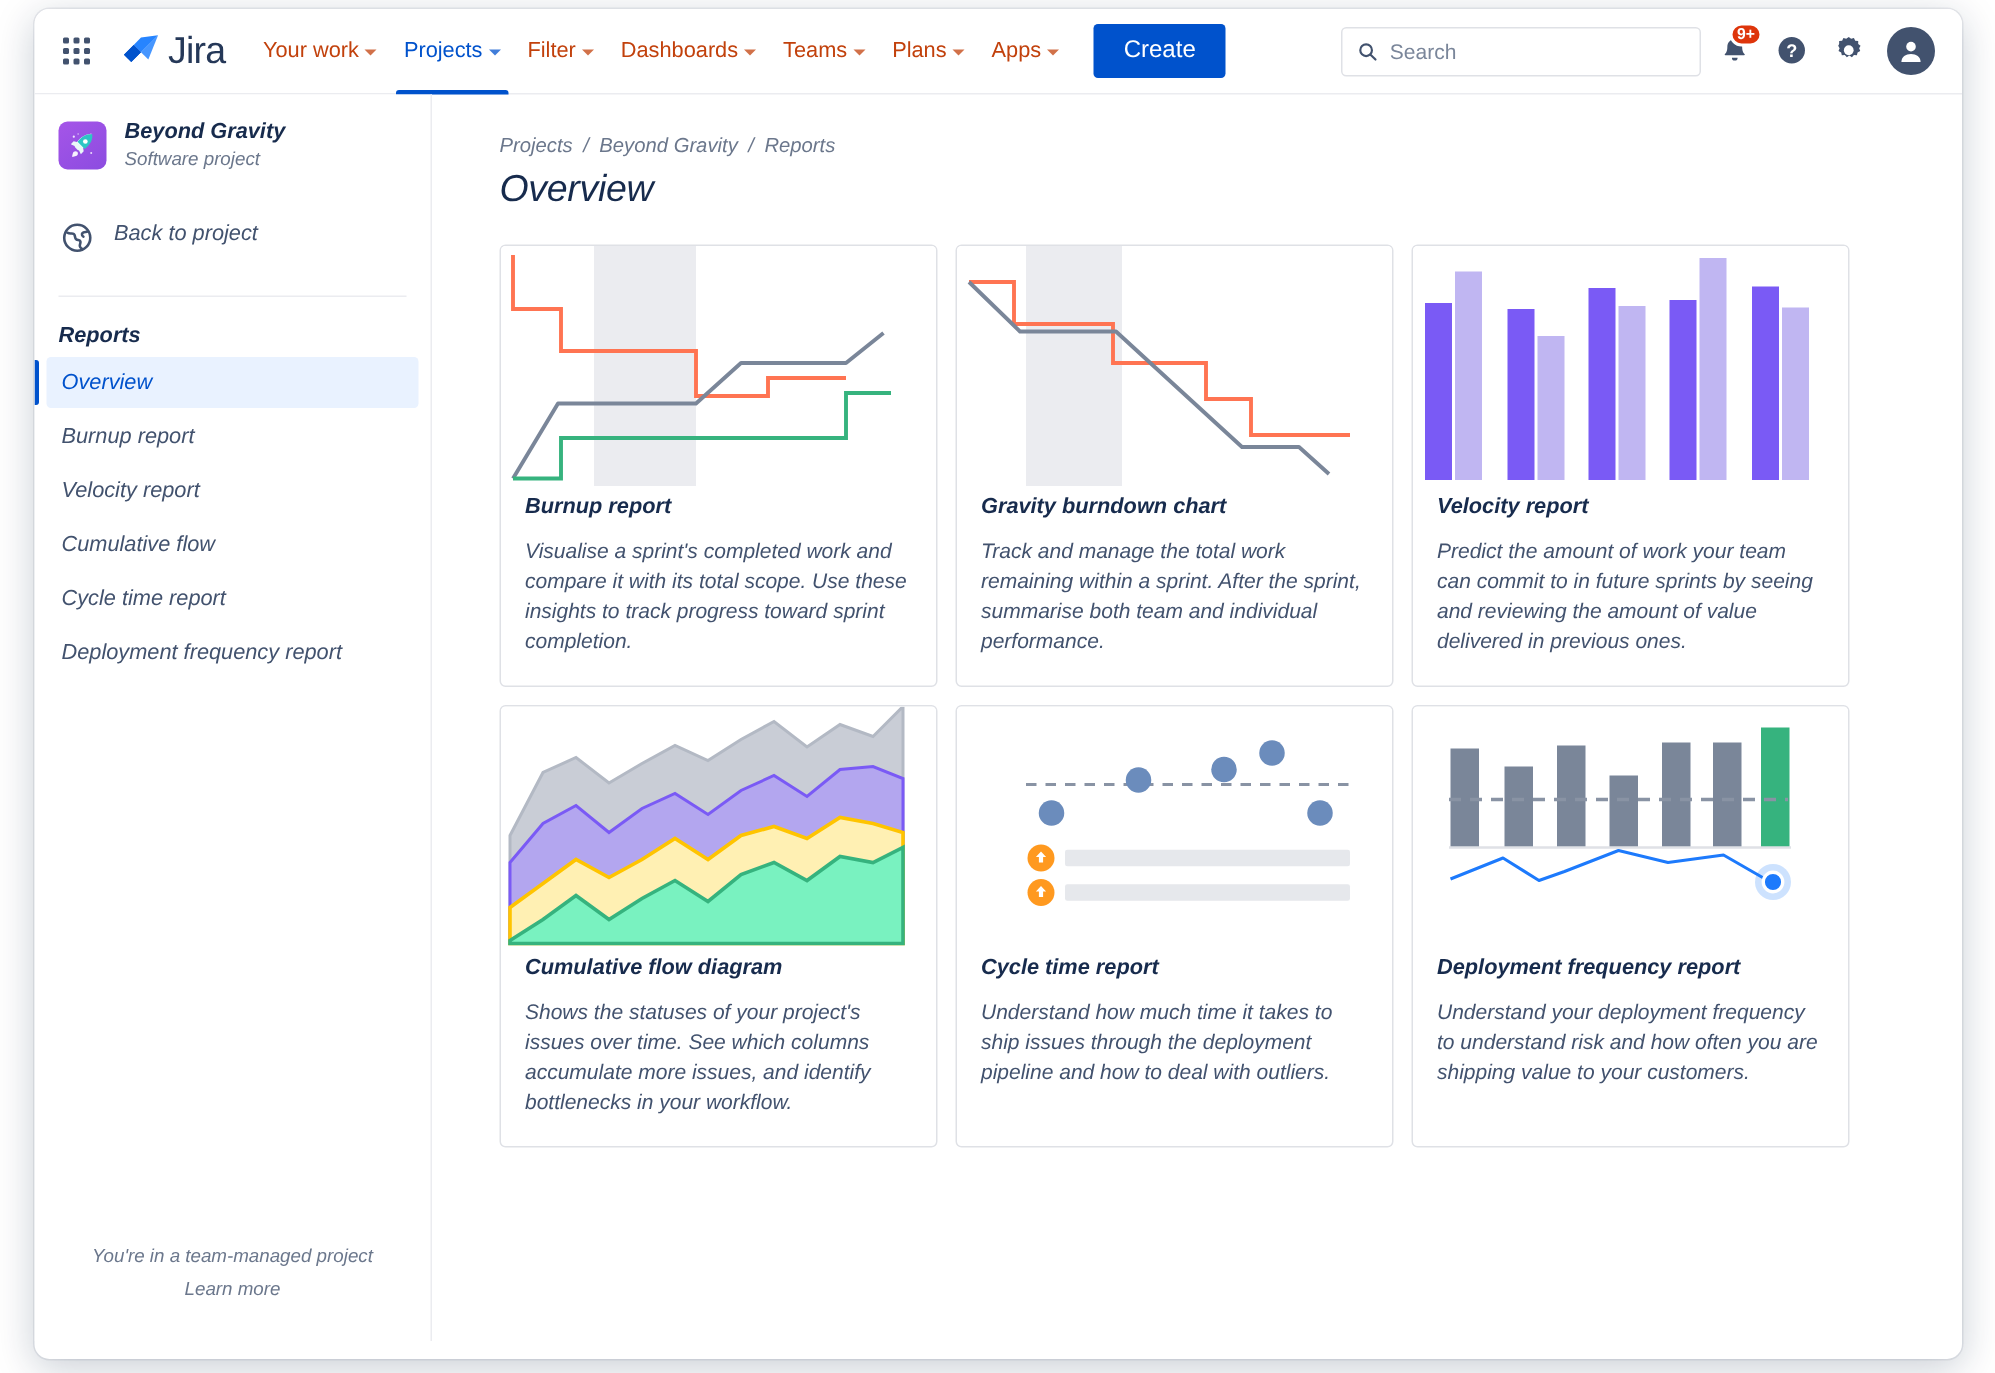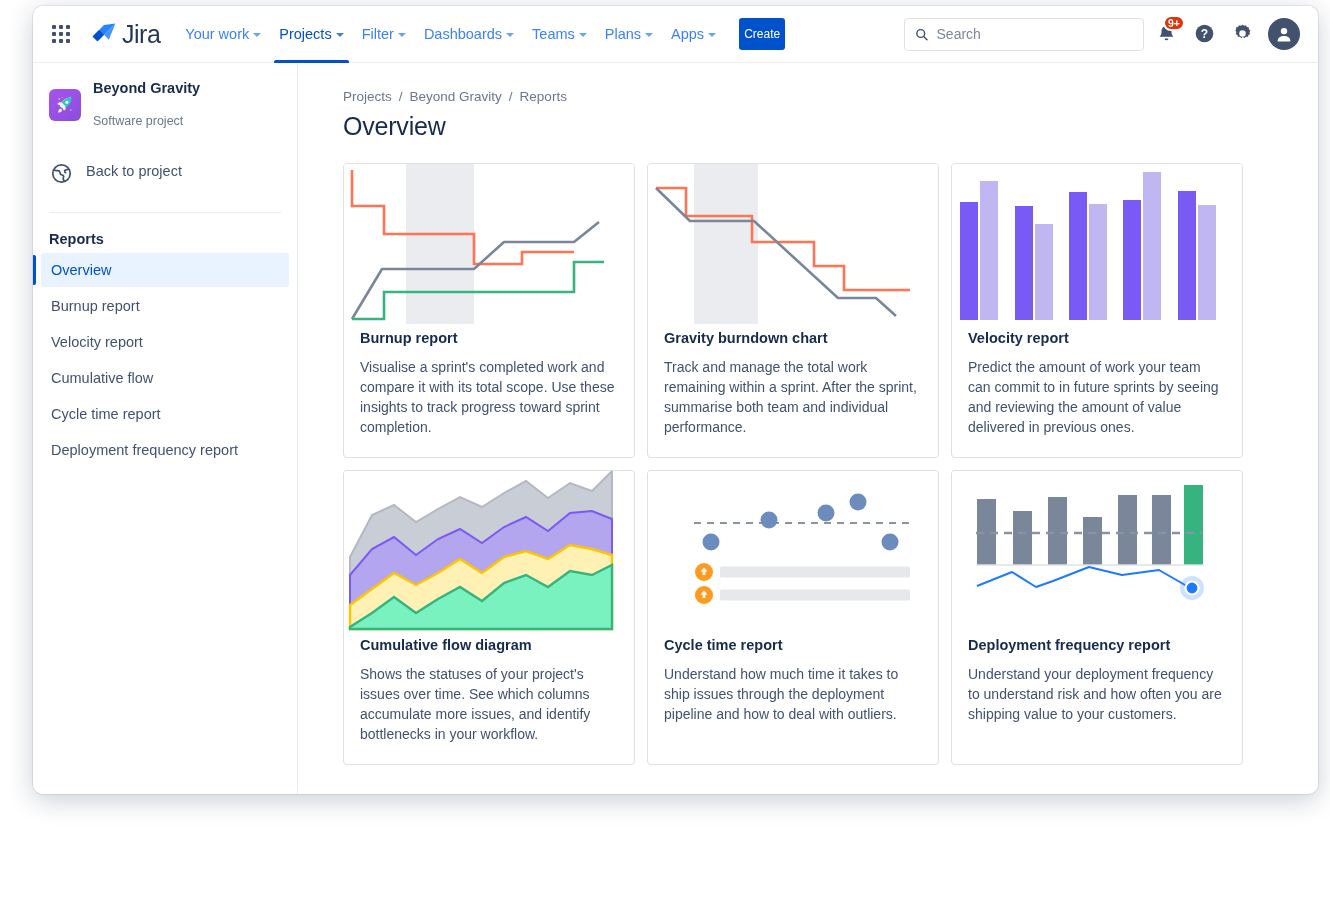--- a/index.html
+++ b/index.html
@@ -4,22 +4,22 @@
 <style>
   * { box-sizing: border-box; margin: 0; padding: 0; }
   html, body {
     width: 1330px; height: 915px;
     background: #ffffff;
     font-family: "Liberation Sans", sans-serif;
     -webkit-font-smoothing: antialiased;
   }
   #app-window {
     position: absolute;
-    left: 33px; top: 6px;
-    width: 1285px; height: 788px;
+    left: 23px; top: 6px;
+    width: 1285px; height: 900px;
     background: #ffffff;
     border-radius: 10px;
     overflow: hidden;
     box-shadow: 0 6px 26px rgba(9,30,66,0.22), 0 0 0 1px rgba(9,30,66,0.08);
   }
 
   
   .topnav {
     height: 57px;
     background: #ffffff;
@@ -53,21 +53,21 @@
     color: #253858;
     letter-spacing: -0.5px;
     font-weight: 400;
   }
 
   .navitem {
     display: flex; align-items: center; gap: 4px;
     height: 57px;
     padding: 0 9px;
     font-size: 14.5px;
-    color: #3b82f6;
+    color: #c2410c;
     cursor: pointer;
     position: relative;
   }
   .navitem.active { color: #0052cc; }
   .navitem.active::after {
     content: "";
     position: absolute;
     left: 4px; right: 4px; bottom: 0;
     height: 3px; background: #0052cc;
     border-radius: 2px 2px 0 0;
@@ -77,25 +77,25 @@
     border-left: 4px solid transparent;
     border-right: 4px solid transparent;
     border-top: 4.5px solid currentColor;
     opacity: 0.75;
     margin-top: 2px;
   }
 
   .create-btn {
     background: #0052cc;
     color: #fff;
-    font-size: 12px;
+    font-size: 16px;
     font-weight: 500;
     border: none;
     border-radius: 3px;
-    padding: 9px 5px;
+    padding: 9px 20px;
     margin-left: 14px;
     cursor: pointer;
     font-family: inherit;
   }
 
   .nav-right {
     margin-left: auto;
     display: flex;
     gap: 6px;
   }
@@ -143,21 +143,21 @@
   .avatar-btn {
     width: 32px; height: 32px;
     border-radius: 50%;
     background: #42526e;
     display: flex; align-items: center; justify-content: center;
     cursor: pointer;
     margin-left: 4px;
   }
 
   
-  .body-wrap { display: flex; height: calc(888px - 57px); }
+  .body-wrap { display: flex; height: calc(888px - 57px); font-style: italic; }
 
   
   .sidebar {
     width: 265px;
     min-width: 265px;
     background: #fff;
     border-right: 1px solid #ebecf0;
     display: flex;
     flex-direction: column;
     position: relative;
@@ -170,21 +170,21 @@
   .proj-avatar {
     width: 32px; height: 32px;
     border-radius: 6px;
     background: linear-gradient(145deg, #a555e8 0%, #8c4ce0 100%);
     display: flex; align-items: center; justify-content: center;
     flex: none;
     position: relative;
     overflow: hidden;
   }
   .proj-name { font-size: 14.5px; font-weight: 700; color: #172b4d; line-height: 17px; }
-  .proj-type { font-size: 12.5px; color: #6b778c; line-height: 16px; margin-top: 16px; }
+  .proj-type { font-size: 12.5px; color: #6b778c; line-height: 16px; margin-top: 1px; }
 
   .back-row {
     display: flex; align-items: flex-start; gap: 14px;
     margin: 20px 8px 0 8px;
     padding: 8px 10px;
     border-radius: 3px;
     cursor: pointer;
   }
   .back-label { font-size: 14.5px; color: #42526e; }
 
@@ -425,20 +425,24 @@
 
       <div class="navlist">
         <div class="navlink selected">Overview</div>
         <div class="navlink">Burnup report</div>
         <div class="navlink">Velocity report</div>
         <div class="navlink">Cumulative flow</div>
         <div class="navlink">Cycle time report</div>
         <div class="navlink">Deployment frequency report</div>
       </div>
 
+      <div class="sidebar-footer">
+        <div class="sf-line">You're in a team-managed project</div>
+        <a class="sf-link">Learn more</a>
+      </div>
     </div>
 
     <div class="main">
 
       <div class="breadcrumb">
         <span class="crumb">Projects</span>
         <span class="crumb-sep">/</span>
         <span class="crumb">Beyond Gravity</span>
         <span class="crumb-sep">/</span>
         <span class="crumb">Reports</span>

